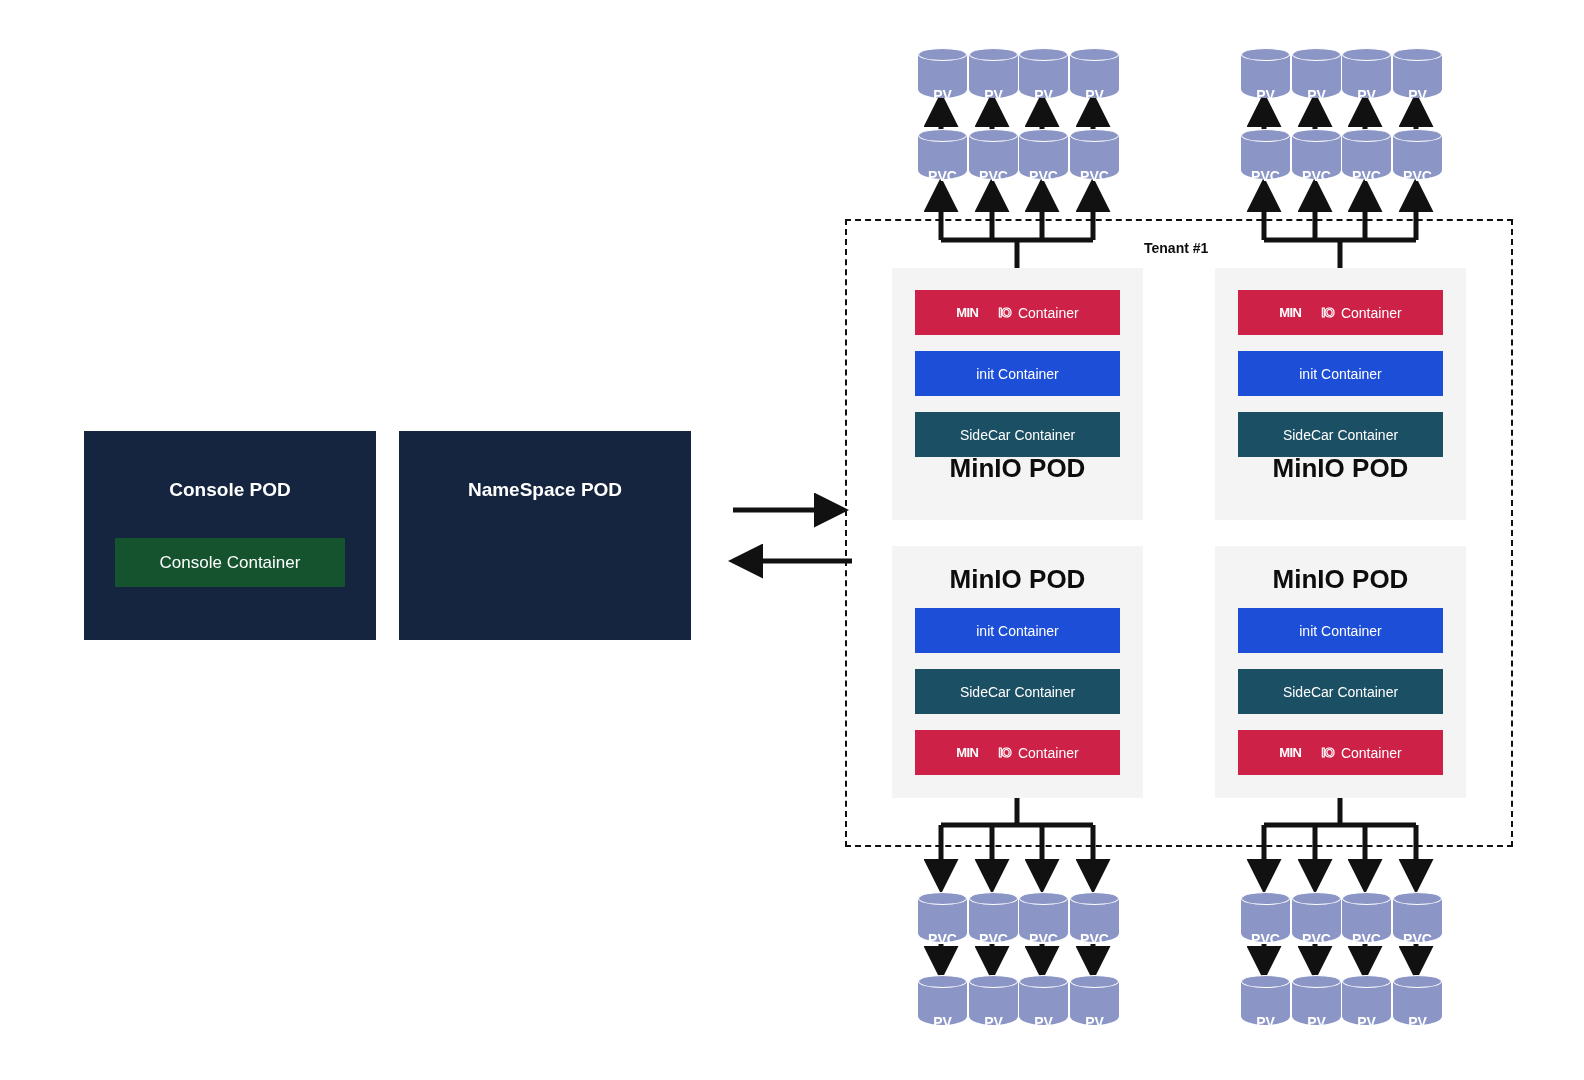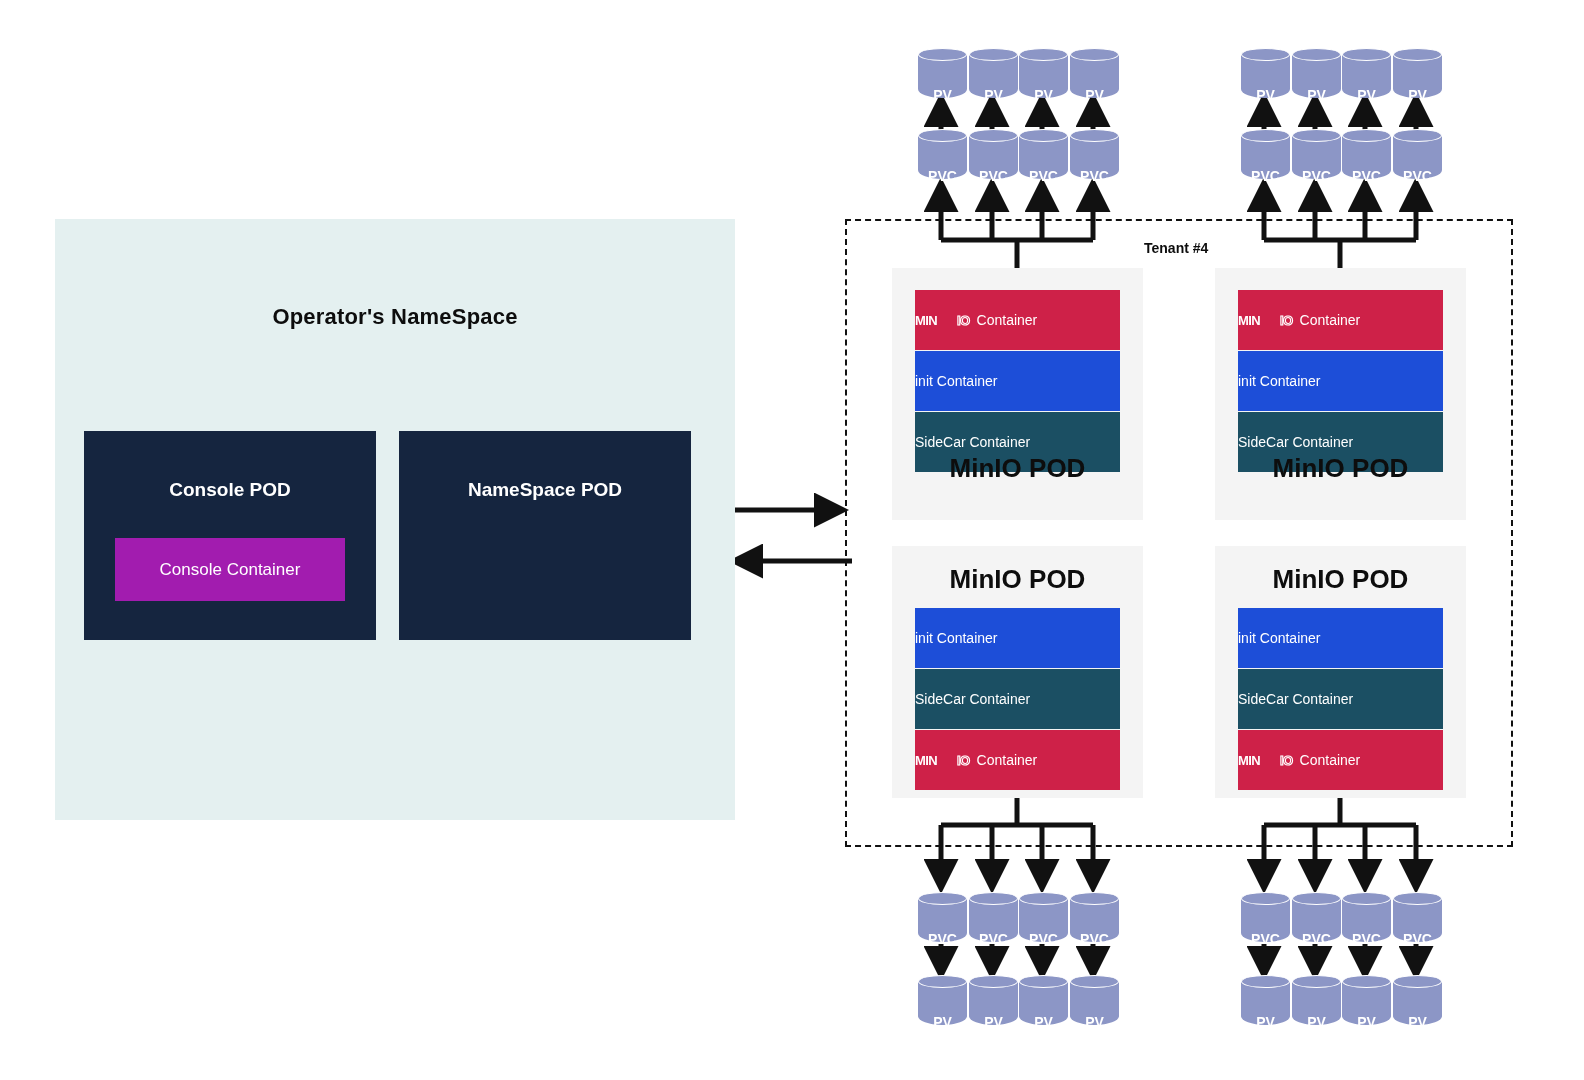--- a/index.html
+++ b/index.html
@@ -44,22 +44,22 @@
     text-align: center;
     font-size: 19px;
     font-weight: bold;
     color: #ffffff;
   }
   .pod-dark .inner-container {
     position: absolute;
     left: 31px;
     top: 107px;
     width: calc(100% - 62px);
-    height: 63px;
-    background: #a21caf;
+    height: 49px;
+    background: #14532d;
     color: #ffffff;
     font-size: 17px;
     display: flex;
     align-items: center;
     justify-content: center;
   }
   #console-pod { left: 84px; top: 431px; width: 292px; height: 209px; }
   #operator-pod { left: 399px; top: 431px; width: 292px; height: 209px; }
 
   
@@ -101,24 +101,24 @@
     font-weight: bold;
     color: #0d0d0d;
   }
   .minio-pod.orient-top .card-title { bottom: 36px; }
   .minio-pod.orient-bottom .card-title { top: 18px; }
 
   .ctr {
     position: absolute;
     left: 23px;
     width: 205px;
-    height: 60px;
+    height: 45px;
     display: flex;
     align-items: center;
-    justify-content: flex-start;
+    justify-content: center;
     color: #ffffff;
     font-size: 14px;
   }
   .ctr.minio { background: #ce2148; }
   .ctr.init  { background: #1d4ed8; }
   .ctr.side  { background: #1b4f63; }
 
   .orient-top .ctr.s0 { top: 22px; }
   .orient-top .ctr.s1 { top: 83px; }
   .orient-top .ctr.s2 { top: 144px; }
@@ -247,35 +247,32 @@
       <path d="M1315,825 L1315,885" marker-end="url(#arrow)"></path>
       <path d="M1365,825 L1365,885" marker-end="url(#arrow)"></path>
       <path d="M1416,825 L1416,885" marker-end="url(#arrow)"></path>
       <path d="M1264,944 L1264,972" marker-end="url(#arrow)"></path>
       <path d="M1315,944 L1315,972" marker-end="url(#arrow)"></path>
       <path d="M1365,944 L1365,972" marker-end="url(#arrow)"></path>
       <path d="M1416,944 L1416,972" marker-end="url(#arrow)"></path>
     </g>
   </svg>
 
-  <div class="namespace">
-    <div class="ns-title">Operator's NameSpace</div>
-  </div>
 
   <div id="console-pod" class="pod-dark">
     <div class="pod-title">Console POD</div>
     <div class="inner-container">Console Container</div>
   </div>
 
   <div id="operator-pod" class="pod-dark">
     <div class="pod-title">NameSpace POD</div>
   </div>
 
   <div class="tenant-box"></div>
-  <div class="tenant-label">Tenant #4</div>
+  <div class="tenant-label">Tenant #1</div>
 
   <div id="pod-tl" class="minio-pod orient-top">
     <div class="ctr minio s0">
       <span class="minio-mark">
           <span class="m-min">MIN</span>
           <span class="m-io">IO</span>
         </span>
         <span>Container</span>
     </div>
     <div class="ctr init s1">init Container</div>

